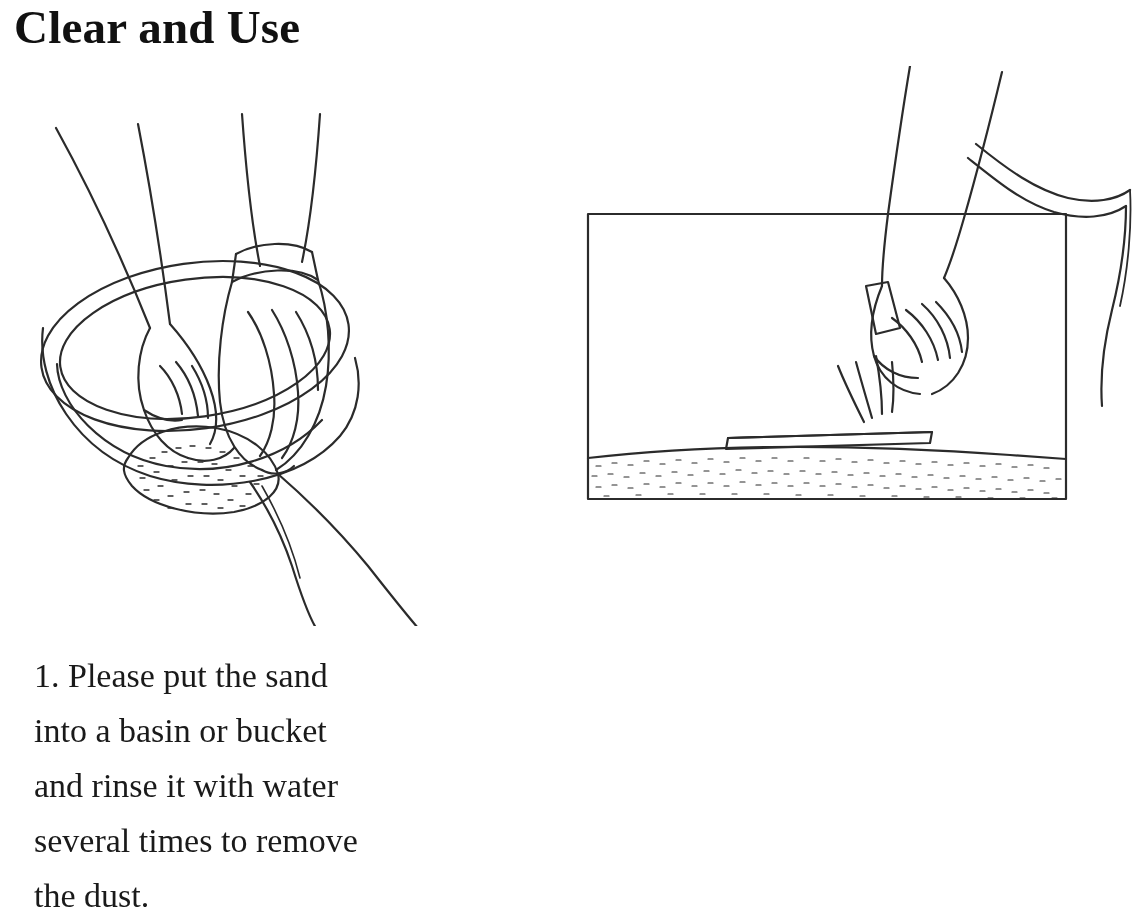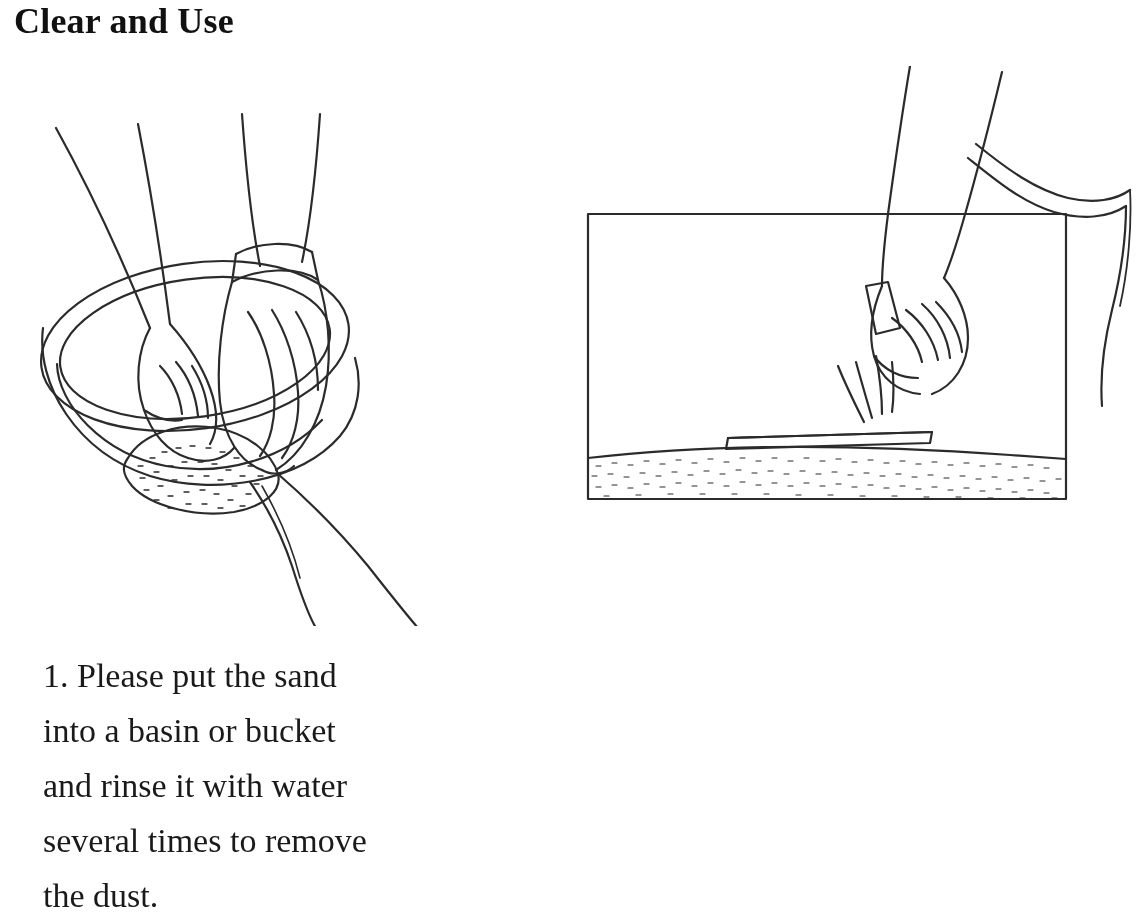--- a/index.html
+++ b/index.html
@@ -21,21 +21,21 @@
     height: 924px;
     box-sizing: border-box;
     padding: 0;
   }
   .title {
     position: absolute;
     left: 14px;
     top: 2px;
     font-family: "Liberation Serif", serif;
     font-weight: bold;
-    font-size: 36px;
+    font-size: 47px;
     letter-spacing: 0.2px;
     color: #111111;
     line-height: 1.1;
   }
   .panels {
     position: absolute;
     left: 0;
     top: 66px;
     width: 1145px;
     height: 560px;
@@ -48,21 +48,20 @@
   .panel-left { left: 10px; width: 560px; }
   .panel-right { left: 570px; width: 565px; }
   .panel svg { display: block; }
 
   .captions {
     position: absolute;
     top: 648px;
     left: 0;
     width: 1041px;
     height: 276px;
-    margin-left: 9px;
   }
   .caption {
     position: absolute;
     top: 0;
     font-family: "Liberation Serif", serif;
     font-size: 34px;
     line-height: 1.62;
     color: #1a1a1a;
     white-space: pre-line;
   }

